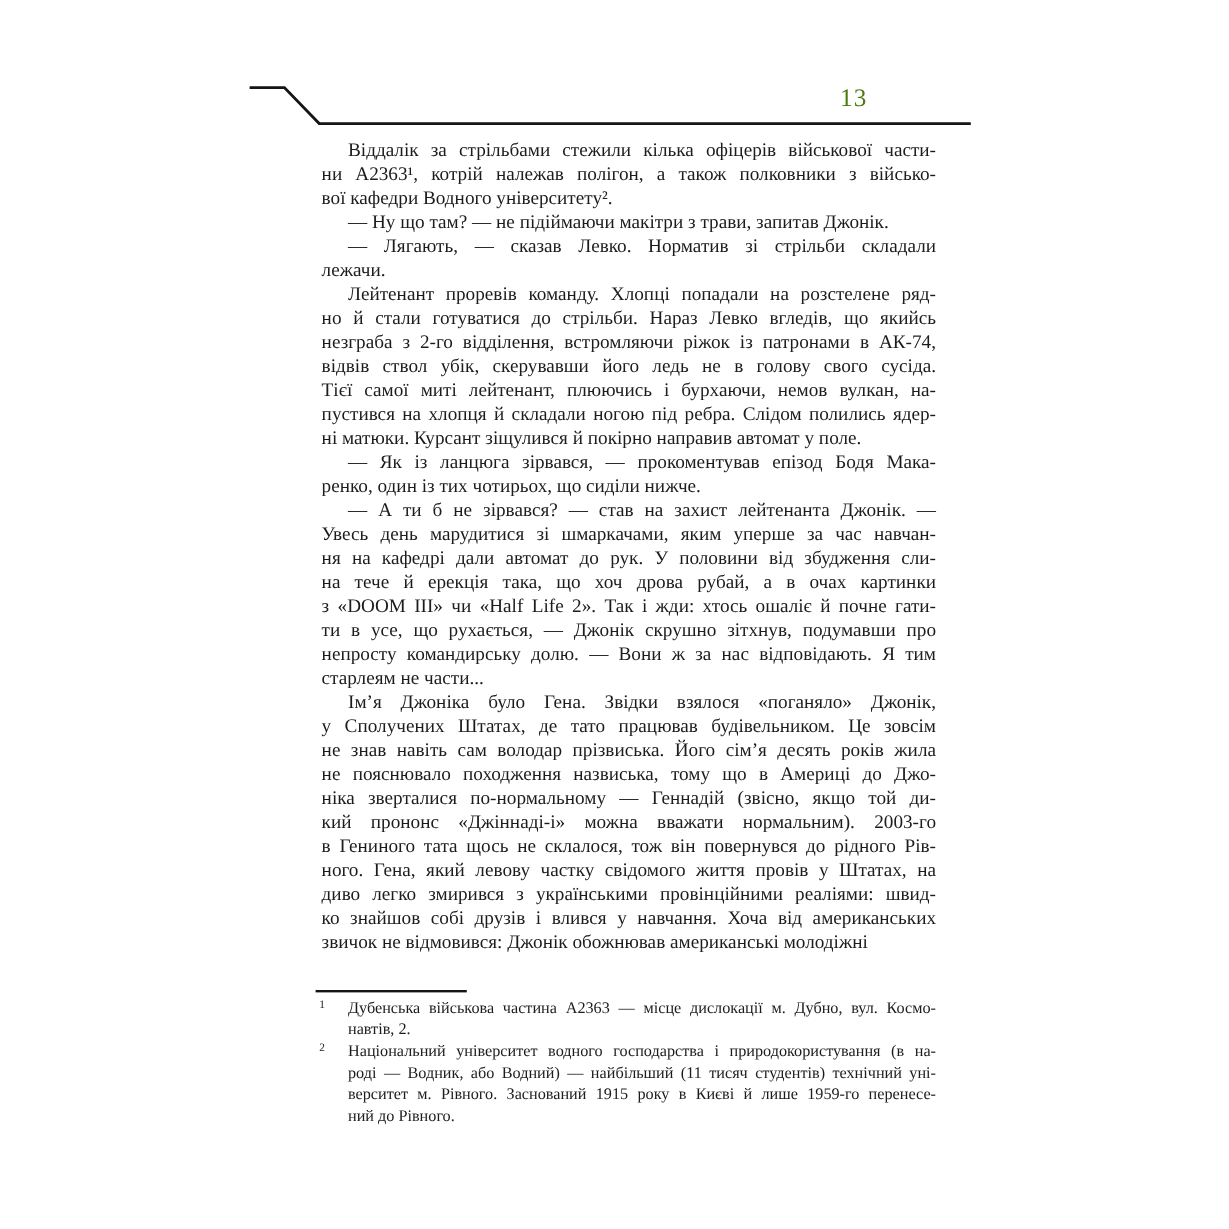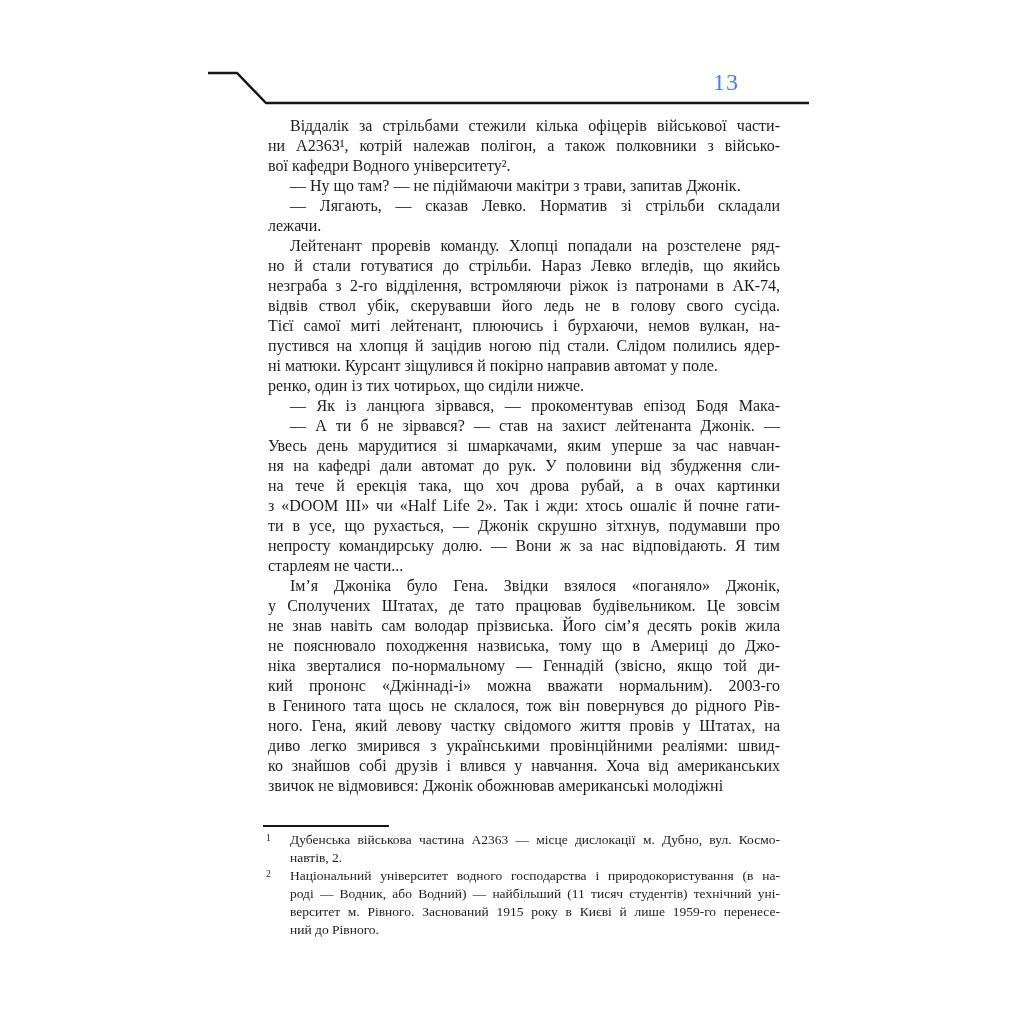--- a/index.html
+++ b/index.html
@@ -26,24 +26,23 @@
     left: 200px;
     top: 63px;
     width: 615px;
     height: 46px;
   }
   .page-number {
     position: absolute;
     left: 700px;
     top: 69px;
     width: 52px;
-    text-align: center;
-    font-size: 24px;
+    font-size: 21px;
     letter-spacing: 1px;
-    color: #3b82f6;
+    color: #4d7c0f;
   }
   
   .body-text {
     position: absolute;
     left: 268px;
     top: 116px;
     width: 512px;
     font-size: 16px;
     line-height: 20px;
   }
@@ -118,26 +117,26 @@
       <div class="paragraph">
         <div class="line first">— Лягають, — сказав Левко. Норматив зі стрільби складали</div>
         <div class="line final">лежачи.</div>
       </div>
       <div class="paragraph">
         <div class="line first">Лейтенант проревів команду. Хлопці попадали на розстелене ряд-</div>
         <div class="line">но й стали готуватися до стрільби. Нараз Левко вгледів, що якийсь</div>
         <div class="line">незграба з 2-го відділення, встромляючи ріжок із патронами в АК-74,</div>
         <div class="line">відвів ствол убік, скерувавши його ледь не в голову свого сусіда.</div>
         <div class="line">Тієї самої миті лейтенант, плюючись і бурхаючи, немов вулкан, на-</div>
-        <div class="line">пустився на хлопця й зацідив ногою під стали. Слідом полились ядер-</div>
+        <div class="line">пустився на хлопця й складали ногою під ребра. Слідом полились ядер-</div>
         <div class="line final">ні матюки. Курсант зіщулився й покірно направив автомат у поле.</div>
       </div>
       <div class="paragraph">
+        <div class="line first">— Як із ланцюга зірвався, — прокоментував епізод Бодя Мака-</div>
         <div class="line final">ренко, один із тих чотирьох, що сиділи нижче.</div>
-        <div class="line first">— Як із ланцюга зірвався, — прокоментував епізод Бодя Мака-</div>
       </div>
       <div class="paragraph">
         <div class="line first">— А ти б не зірвався? — став на захист лейтенанта Джонік. —</div>
         <div class="line">Увесь день марудитися зі шмаркачами, яким уперше за час навчан-</div>
         <div class="line">ня на кафедрі дали автомат до рук. У половини від збудження сли-</div>
         <div class="line">на тече й ерекція така, що хоч дрова рубай, а в очах картинки</div>
         <div class="line">з «DOOM III» чи «Half Life 2». Так і жди: хтось ошаліє й почне гати-</div>
         <div class="line">ти в усе, що рухається, — Джонік скрушно зітхнув, подумавши про</div>
         <div class="line">непросту командирську долю. — Вони ж за нас відповідають. Я тим</div>
         <div class="line final">старлеям не части...</div>

